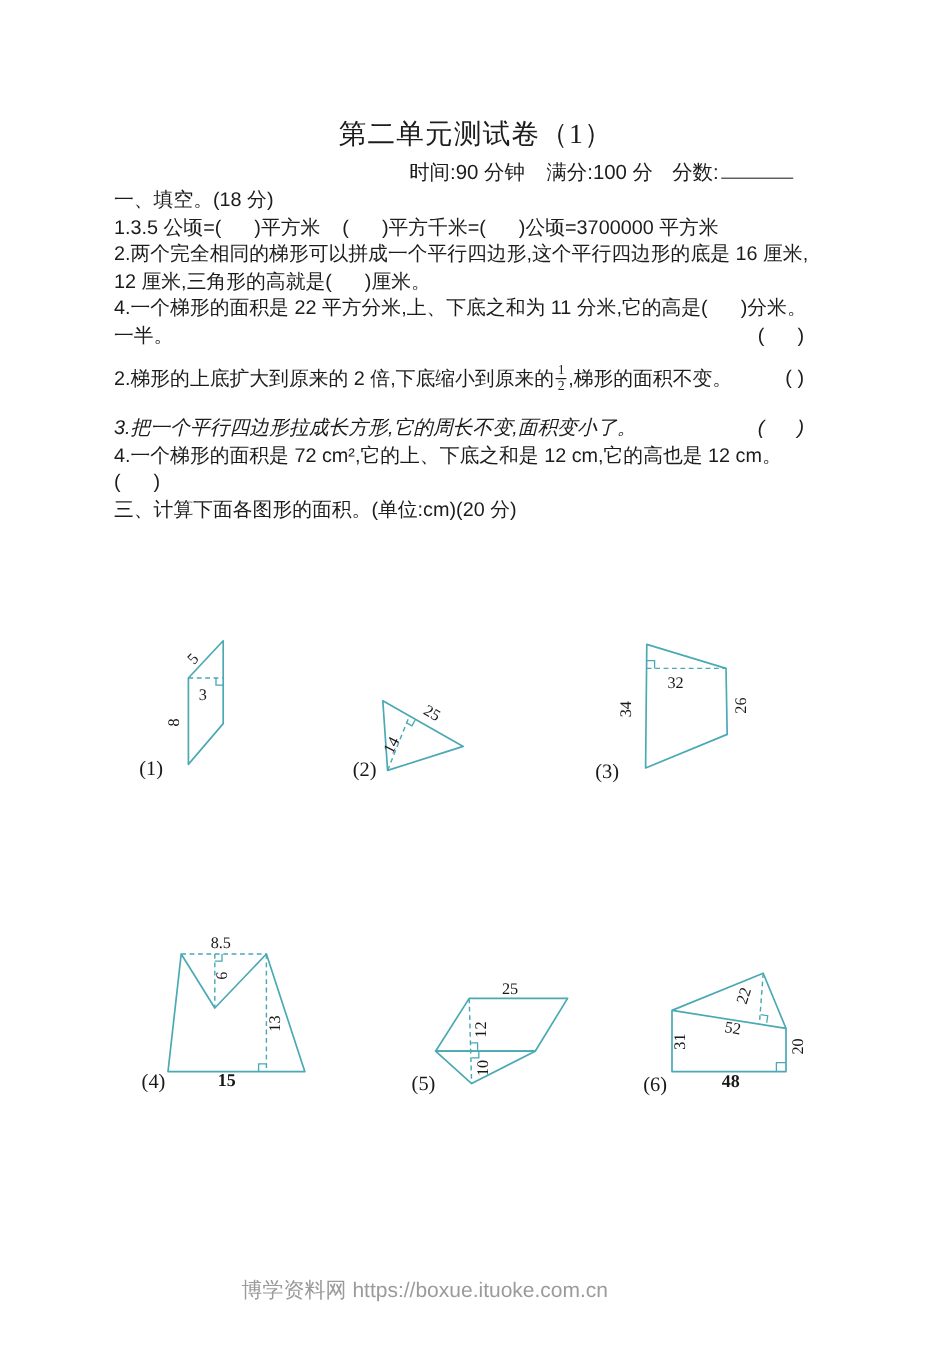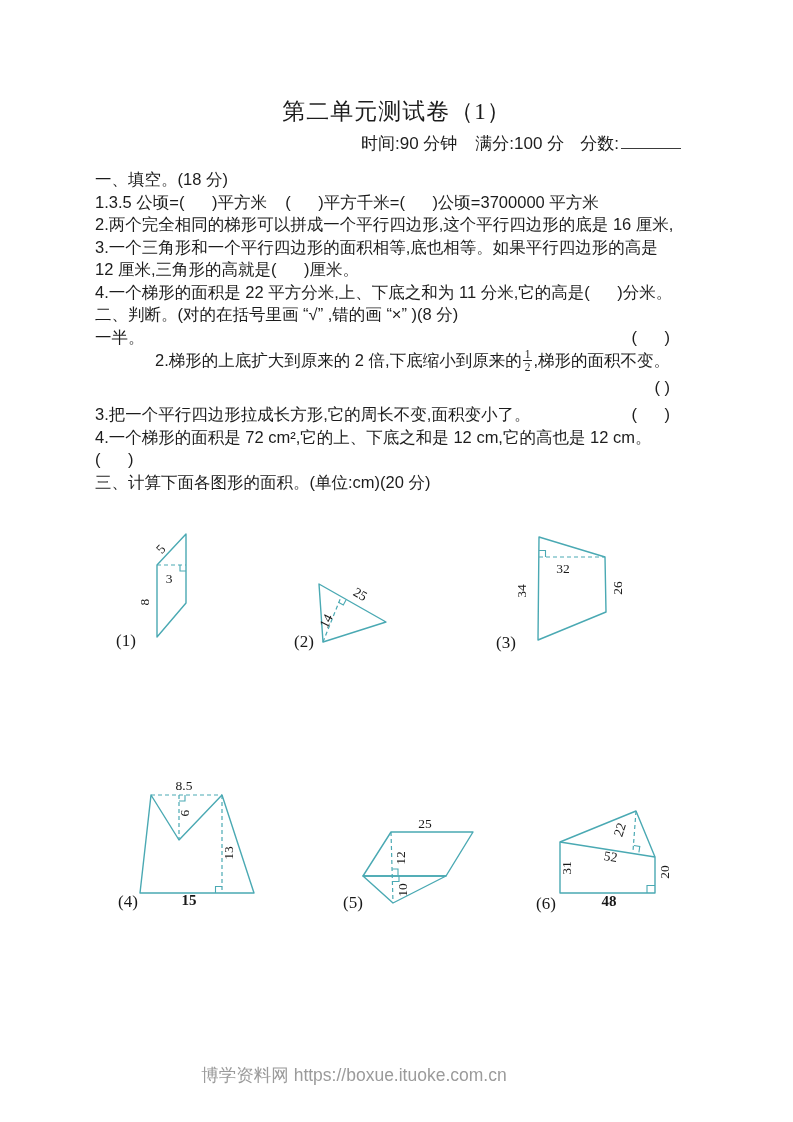--- a/index.html
+++ b/index.html
@@ -9,41 +9,41 @@
   }
   .title{
     position:absolute;top:96px;left:0;width:793px;text-align:center;
     font-family:"Liberation Serif","DejaVu Serif",serif;
     font-size:23px;letter-spacing:1px;font-weight:500;
   }
   .meta{
     position:absolute;top:132px;left:341px;font-size:17px;font-weight:500;
     white-space:pre;
   }
-  .meta .gap1{margin-right:18px;margin-left:20px;}
+  .meta .gap1{margin-right:18px;}
   .meta .gap2{margin-right:16px;}
   .score-line{
     display:inline-block;width:60px;border-bottom:1.5px solid #3a3a3a;
     height:16px;vertical-align:baseline;margin-left:2px;
   }
   .content{
-    position:absolute;left:95px;top:168px;width:575px;
+    position:absolute;left:95px;top:156px;width:575px;
     font-size:16.5px;font-weight:500;
   }
   .line{height:22.5px;line-height:22.5px;white-space:pre;}
   .split{display:flex;justify-content:space-between;}
-  .fracline{height:49px;display:flex;justify-content:space-between;align-items:flex-end;flex-direction:column;}
+  .fracline{height:49px;display:flex;justify-content:space-between;align-items:center;}
   .fracline .left{display:flex;align-items:center;white-space:pre;}
   .frac{
     display:inline-flex;flex-direction:column;align-items:center;
     font-family:"Liberation Serif",serif;font-size:11.5px;line-height:1.05;
     vertical-align:middle;margin:0 1px;
   }
   .frac .num{border-bottom:1px solid #1c1c1c;padding:0 2px;}
-  .mt6{margin-top:6px;}
+  .mt6{margin-top:6px;font-style:italic;}
   .figures{position:absolute;left:0;top:0;pointer-events:none;}
   .figures .shape{fill:none;stroke:#4aa9b3;stroke-width:1.4;stroke-linejoin:round;}
   .figures .dash{fill:none;stroke:#4aa9b3;stroke-width:1.2;stroke-dasharray:4 3;}
   .figures .mark{fill:none;stroke:#4aa9b3;stroke-width:1.1;}
   .figures text{
     font-family:"Liberation Serif","DejaVu Serif",serif;
     font-size:13.5px;fill:#181818;
   }
   .figures text.cap{font-size:17px;}
   .figures text.bold{font-weight:bold;font-size:15px;}
@@ -56,24 +56,22 @@
 <body>
 
 <div class="title">第二单元测试卷（1）</div>
 
 <div class="meta"><span class="gap1">时间:90 分钟</span><span class="gap2">满分:100 分</span><span>分数:</span><span class="score-line"></span></div>
 
 <div class="content">
   <div class="line">一、填空。(18 分)</div>
   <div class="line">1.3.5 公顷=(      )平方米    (      )平方千米=(      )公顷=3700000 平方米</div>
   <div class="line">2.两个完全相同的梯形可以拼成一个平行四边形,这个平行四边形的底是 16 厘米,</div>
-  <div class="line">3.一个三角形和一个平行四边形的面积相等,底也相等。如果平行四边形的高是</div>
   <div class="line">12 厘米,三角形的高就是(      )厘米。</div>
   <div class="line">4.一个梯形的面积是 22 平方分米,上、下底之和为 11 分米,它的高是(      )分米。</div>
-  <div class="line">二、判断。(对的在括号里画 “√” ,错的画 “×” )(8 分)</div>
   <div class="line split">
     <span>一半。</span>
     <span>(      )</span>
   </div>
   <div class="fracline">
     <span class="left">
       <span>2.梯形的上底扩大到原来的 2 倍,下底缩小到原来的</span>
       <span class="frac">
         <span class="num">1</span>
         <span class="den">2</span>

